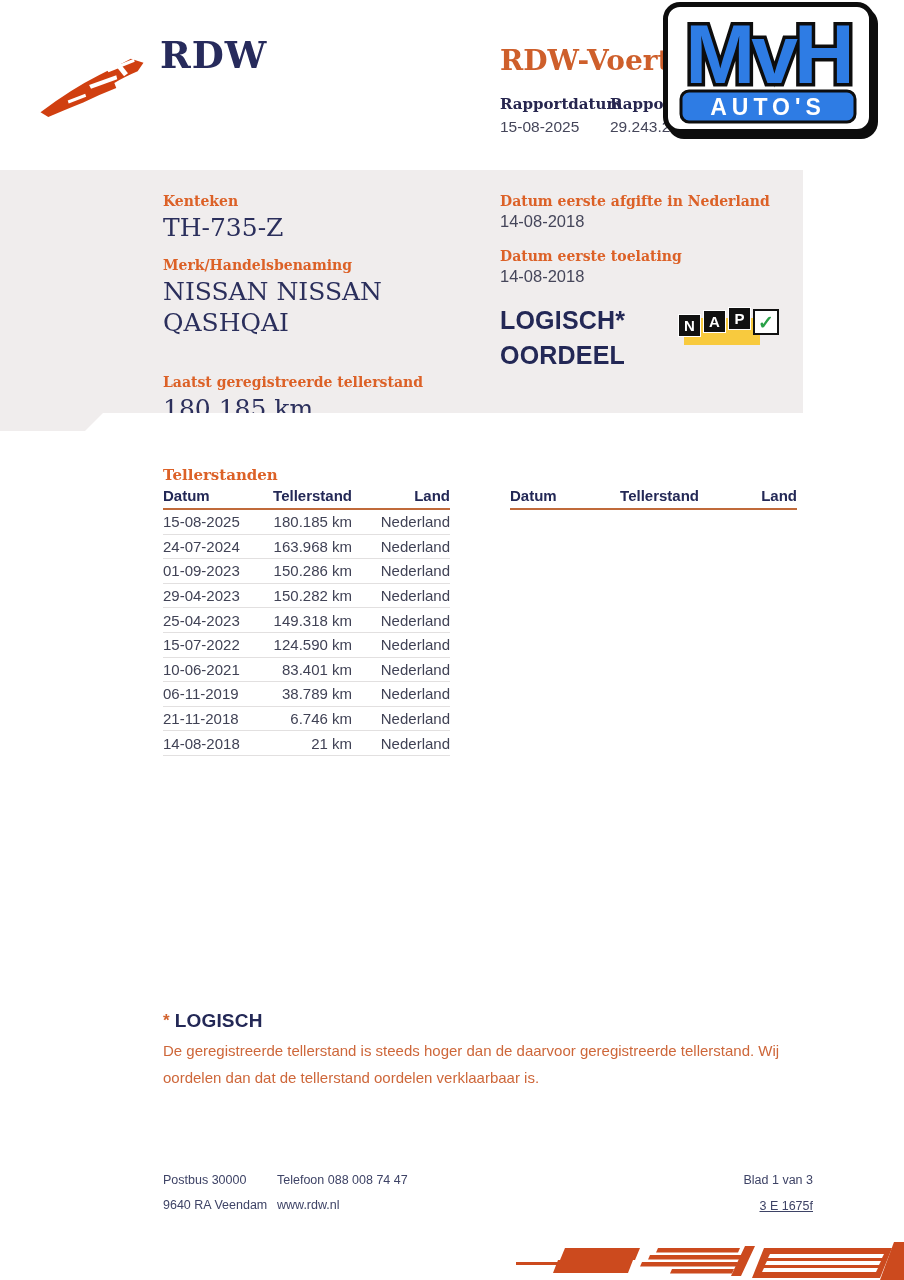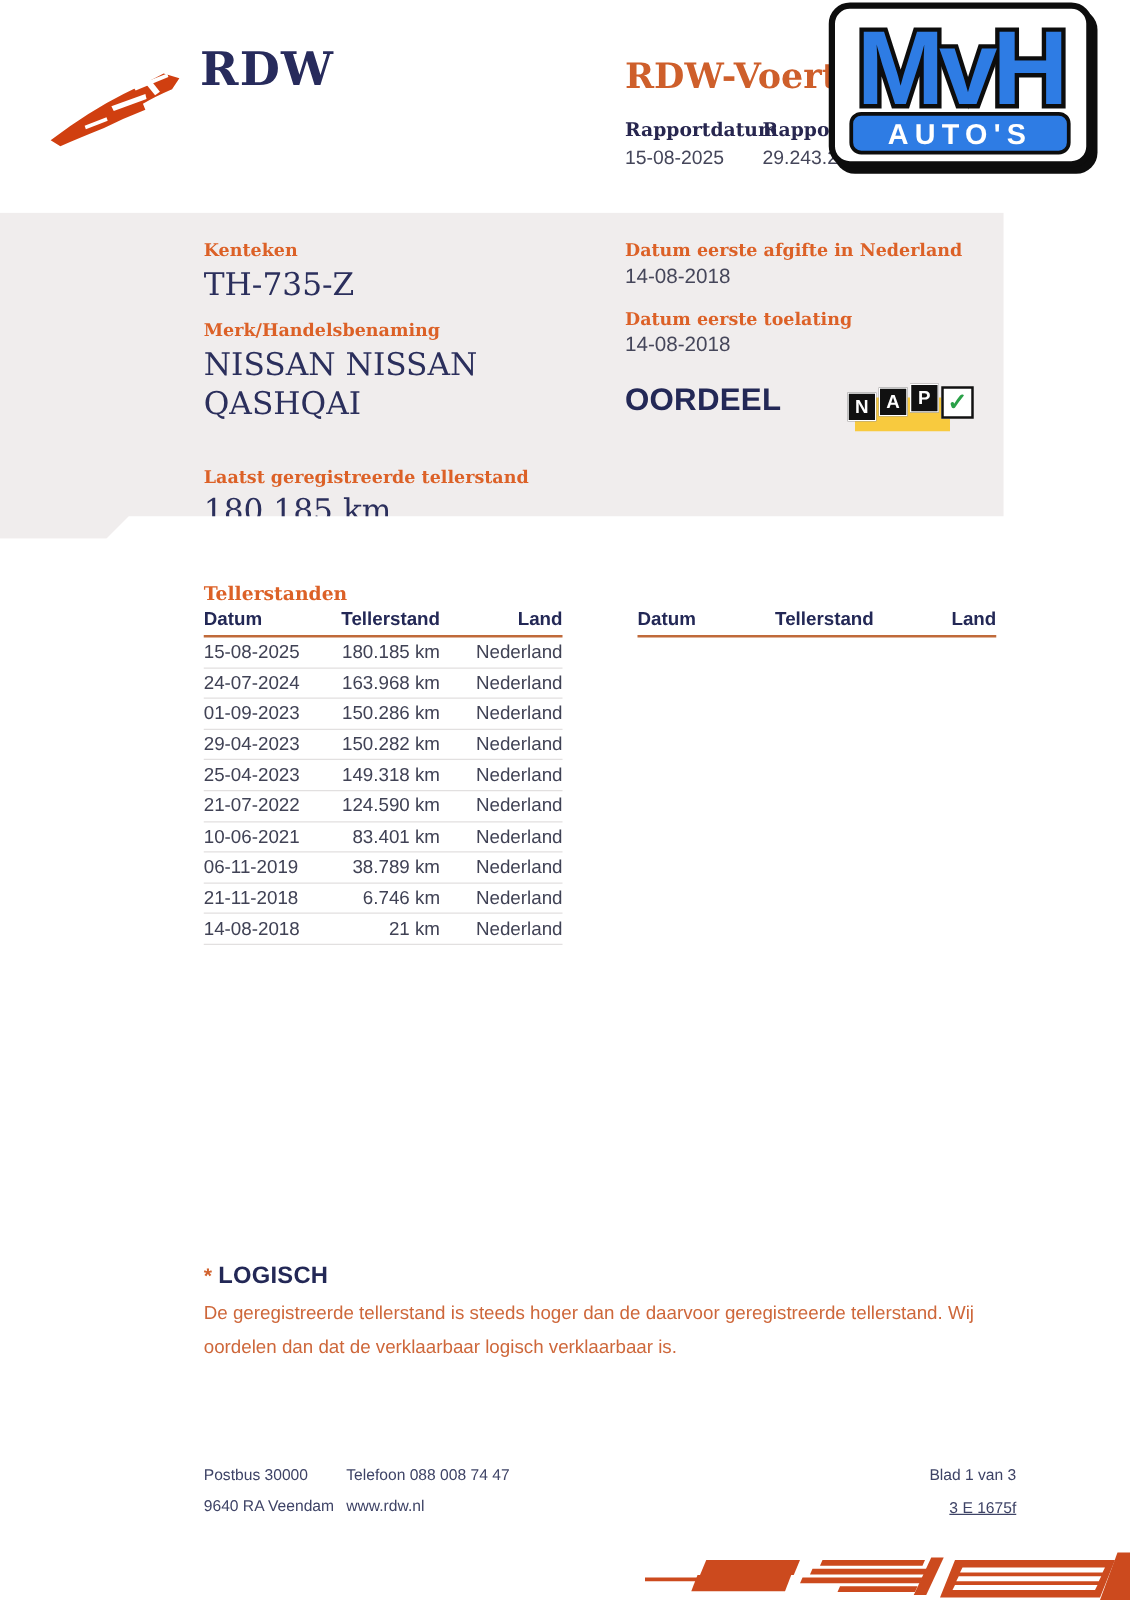--- a/index.html
+++ b/index.html
@@ -152,20 +152,21 @@
     <div class="f-label">Laatst geregistreerde tellerstand</div>
     <div class="f-value-serif">180.185 km</div>
   </div>
   <div class="sum-col-right">
     <div class="f-label">Datum eerste afgifte in Nederland</div>
     <div class="f-value-sans">14-08-2018</div>
     <div class="f-label">Datum eerste toelating</div>
     <div class="f-value-sans">14-08-2018</div>
     <div class="oordeel-row">
       <div class="oordeel-text">
+        <div>LOGISCH*</div>
         <div>OORDEEL</div>
       </div>
       <div class="nap">
         <div class="nap-yellow"></div>
         <div class="nap-tiles">
           <span class="nap-tile t-n">N</span>
           <span class="nap-tile t-a">A</span>
           <span class="nap-tile t-p">P</span>
           <span class="nap-check">✓</span>
         </div>
@@ -207,21 +208,21 @@
     <span class="c-land">Nederland</span>
   </div>
 
   <div class="trow">
     <span class="c-datum">25-04-2023</span>
     <span class="c-teller">149.318 km</span>
     <span class="c-land">Nederland</span>
   </div>
 
   <div class="trow">
-    <span class="c-datum">21-07-2022</span>
+    <span class="c-datum">15-07-2022</span>
     <span class="c-teller">124.590 km</span>
     <span class="c-land">Nederland</span>
   </div>
 
   <div class="trow">
     <span class="c-datum">10-06-2021</span>
     <span class="c-teller">83.401 km</span>
     <span class="c-land">Nederland</span>
   </div>
 
@@ -250,21 +251,21 @@
     <span class="c-datum">Datum</span>
     <span class="c-teller">Tellerstand</span>
     <span class="c-land">Land</span>
   </div>
 </div>
 
 <div class="note-title">
   <span class="note-star">*</span>
   <span class="note-word">LOGISCH</span>
 </div>
-<div class="note-body">De geregistreerde tellerstand is steeds hoger dan de daarvoor geregistreerde tellerstand. Wij oordelen dan dat de verklaarbaar logisch verklaarbaar is.</div>
+<div class="note-body">De geregistreerde tellerstand is steeds hoger dan de daarvoor geregistreerde tellerstand. Wij oordelen dan dat de tellerstand oordelen verklaarbaar is.</div>
 
 <div class="footer">
   <span class="fl f-a1">Postbus 30000</span>
   <span class="fl f-a2">9640 RA Veendam</span>
   <span class="fl f-b1">Telefoon 088 008 74 47</span>
   <span class="fl f-b2">www.rdw.nl</span>
 </div>
 <div class="footer-right">
   <div class="f-r1">Blad 1 van 3</div>
   <div class="f-r2">3 E 1675f</div>

